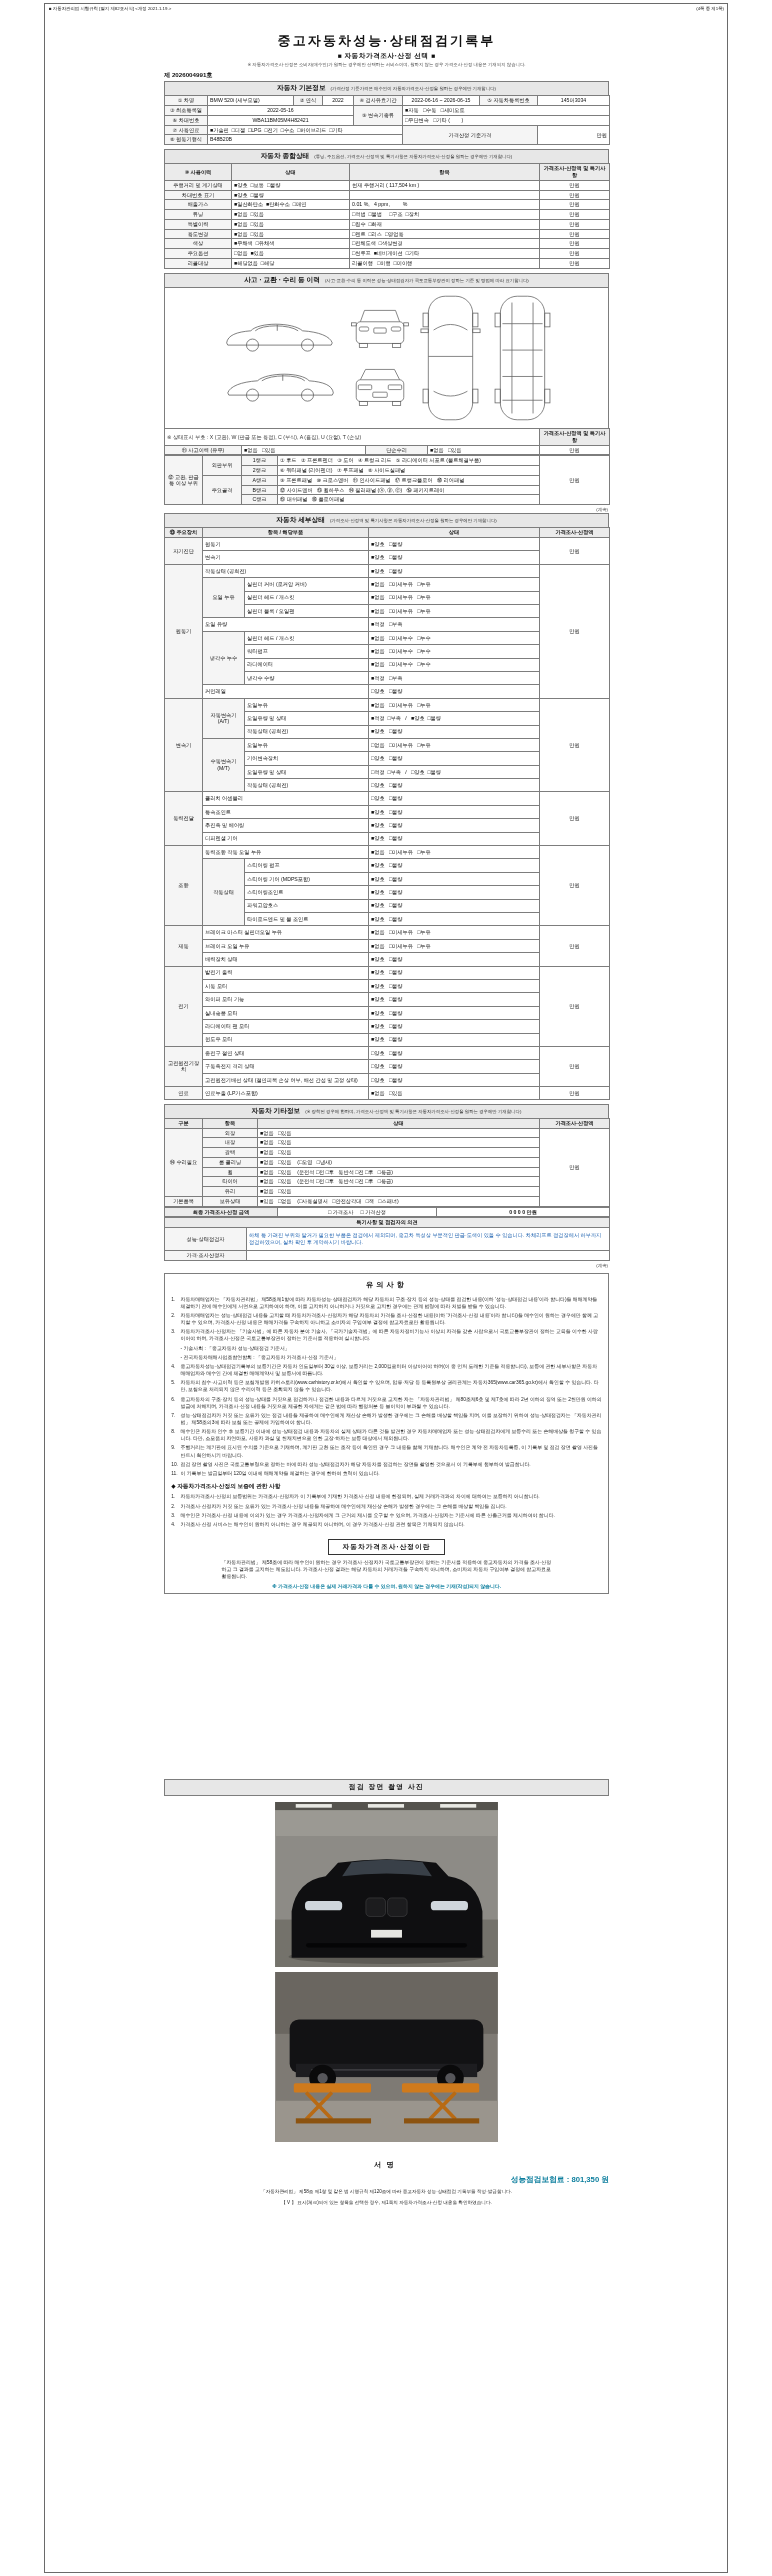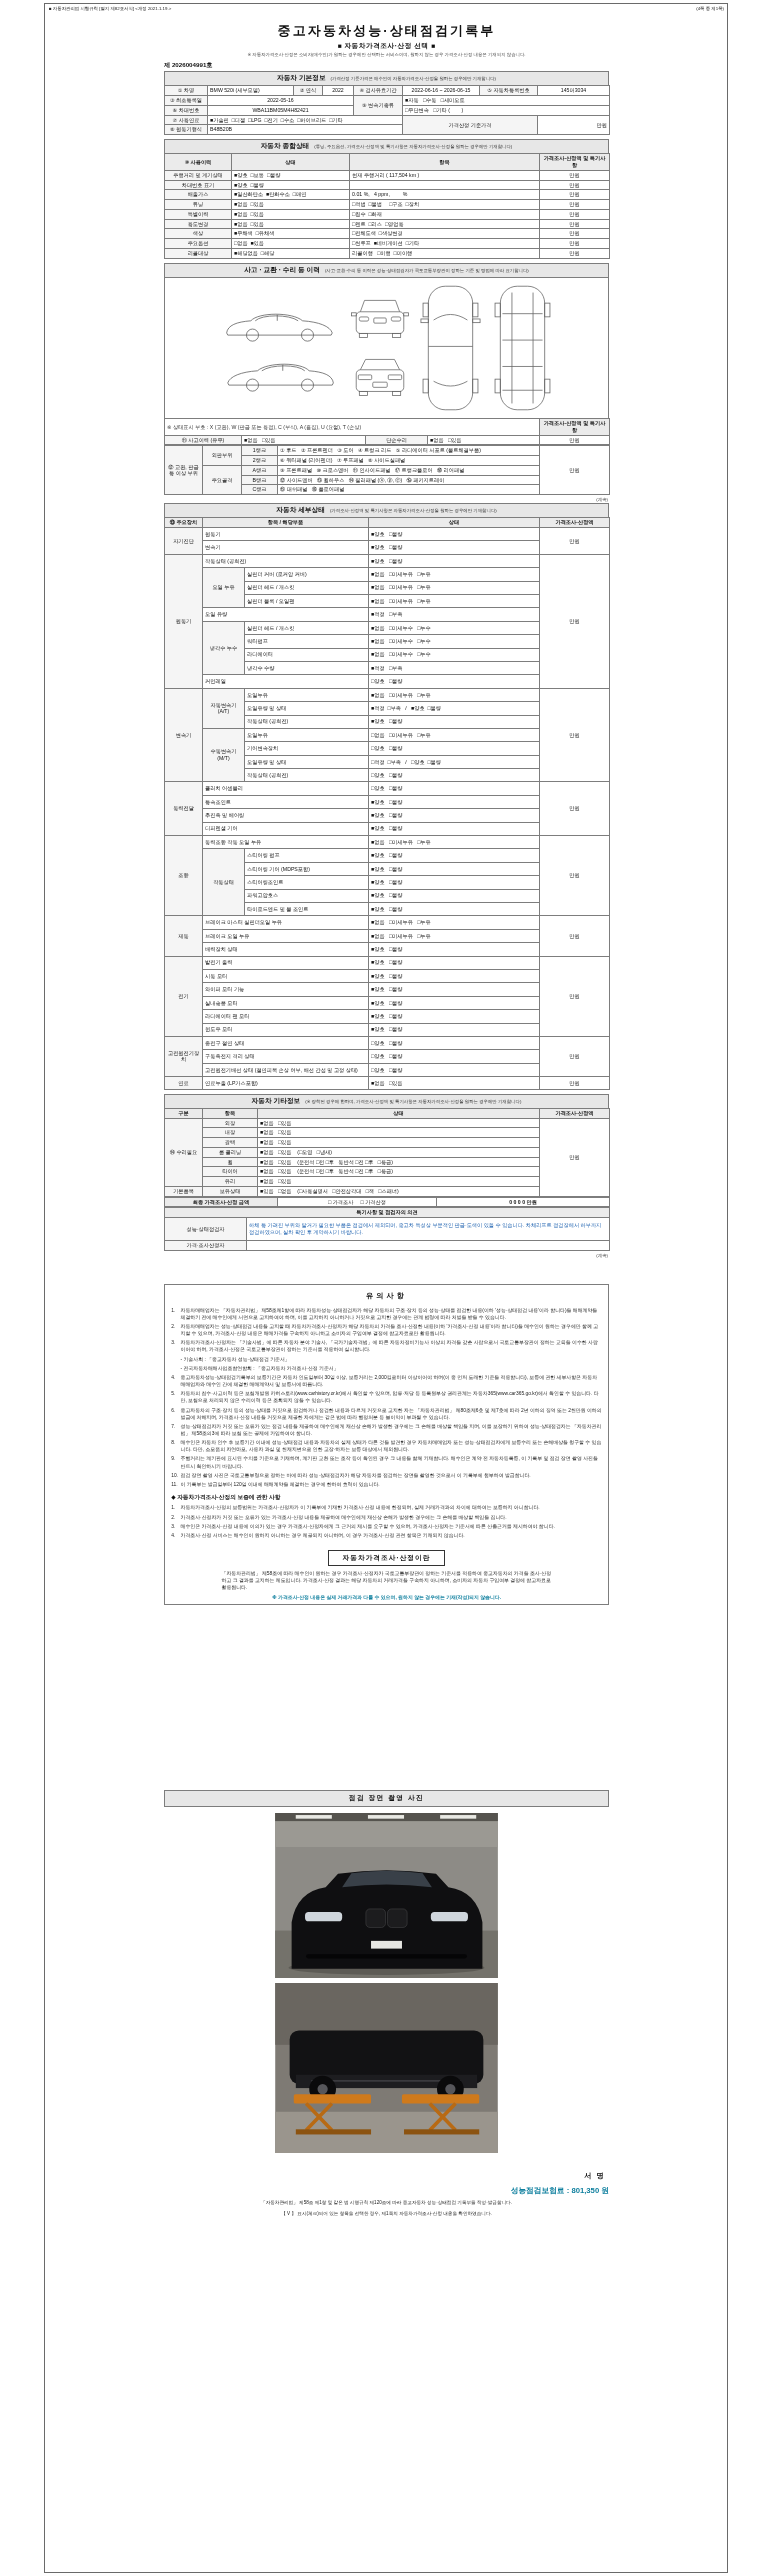--- a/index.html
+++ b/index.html
@@ -5,21 +5,21 @@
   html,body{margin:0;padding:0;}
   body{
     width:773px;height:2576px;background:#ffffff;color:#111;
     font-family:"Liberation Sans","DejaVu Sans",sans-serif;
     position:relative;overflow:hidden;
   }
   .frame{position:absolute;left:44px;top:3.1px;width:684px;height:2570px;
     border:0.5px solid #6a6a6a;box-sizing:border-box;pointer-events:none;}
   .formref{position:absolute;top:5.7px;left:49px;font-size:4.4px;color:#222;}
   .pagemark{position:absolute;top:5.7px;right:49px;font-size:4.4px;color:#222;}
-  .doc{position:relative;width:445px;margin:0 auto;padding-top:19px;}
+  .doc{position:relative;width:445px;margin:0 auto;padding-top:29px;}
   .title-block{text-align:center;margin:3.1px 0 2.1px 0;}
   .main-title{font-size:13px;font-weight:bold;letter-spacing:2.1px;}
   .sub-title{font-size:6.7px;font-weight:bold;margin-top:1.5px;letter-spacing:0.5px;}
   .sub-note{font-size:4.4px;color:#444;margin-top:1px;}
   .doc-no{font-size:6.2px;font-weight:bold;margin:4.1px 0 1.5px 0;}
   .sec{border:0.5px solid #7d7d7d;border-bottom:0;background:#e7e7e7;text-align:center;
     font-weight:bold;font-size:6.7px;padding:2.1px 0;}
   .sec .note{font-weight:normal;font-size:4.4px;color:#333;margin-left:3.1px;}
   table.tbl{width:100%;border-collapse:collapse;table-layout:fixed;}
   .tbl th,.tbl td{border:0.5px solid #7d7d7d;font-size:5.2px;padding:1px 2.1px;line-height:1.3;
@@ -28,37 +28,37 @@
   .lb{background:#f5f5f5;text-align:center;}
   .ctr{text-align:center;} .rt{text-align:right;}
   .pre{white-space:pre-wrap;}
   .price{text-align:center;color:#222;}
   .gapline{font-size:4.4px;color:#444;text-align:right;padding:1.5px 1px;}
   .diagrams{border:0.5px solid #7d7d7d;border-bottom:0;padding:4.1px 5.2px;display:flex;
     gap:7.2px;align-items:center;justify-content:center;background:#fff;}
   .diag-col{display:flex;flex-direction:column;gap:5.2px;align-items:center;}
   svg.diag{stroke:#666;fill:none;stroke-width:1.5;}
   .legend-cell{font-size:4.4px;color:#333;}
-  .block{border:0.5px solid #7d7d7d;padding:4.1px 6.2px;margin-top:25px;}
+  .block{border:0.5px solid #7d7d7d;padding:4.1px 6.2px;margin-top:4px;}
   .block-title{font-size:7.2px;font-weight:bold;text-align:center;padding:1.5px 0 3.6px 0;
     letter-spacing:3.1px;}
   .notice-item{display:flex;font-size:4.9px;line-height:1.45;margin:2.1px 0;color:#222;}
   .notice-item .num{width:9.3px;flex:none;}
   .notice-item .txt{flex:1;}
   .warranty-title{font-size:5.7px;font-weight:bold;margin:6.2px 0 2.1px 0;}
   .def-box{width:330px;margin:11.3px auto 0 auto;text-align:center;}
   .def-title{display:inline-block;border:1px solid #333;padding:2.1px 13.4px;font-size:6.7px;
     font-weight:bold;letter-spacing:1px;}
   .def-body{font-size:4.9px;line-height:1.5;color:#222;margin-top:4.1px;text-align:left;}
   .def-note{font-size:4.9px;font-weight:bold;color:#0e7f9e;margin-top:2.6px;text-align:center;}
   .photo-sec-h{border:0.5px solid #7d7d7d;background:#e7e7e7;text-align:center;font-weight:bold;
     font-size:6.7px;padding:2.6px 0;letter-spacing:1.5px;}
   .photos{display:flex;flex-direction:column;align-items:center;gap:5.2px;padding-top:6.2px;}
   .sign-row{margin-top:17.5px;}
-  .sign-label{text-align:right;font-size:7.2px;font-weight:bold;letter-spacing:5.2px;}
+  .sign-label{text-align:center;font-size:7.2px;font-weight:bold;letter-spacing:5.2px;}
   .insurance{text-align:right;font-size:7.7px;font-weight:bold;color:#0e7f9e;margin-top:5.2px;}
   .footer-line{text-align:center;font-size:4.6px;color:#222;margin-top:4.1px;line-height:1.5;}
   .sp8{height:4.1px;} .sp6{height:3.1px;}
   .remark{color:#1a5fae;}
 </style>
 </head>
 <body>
 
 <div class="frame"></div>
 <div class="formref">■ 자동차관리법 시행규칙 [별지 제82호서식] &lt;개정 2021.1.19.&gt;</div>

